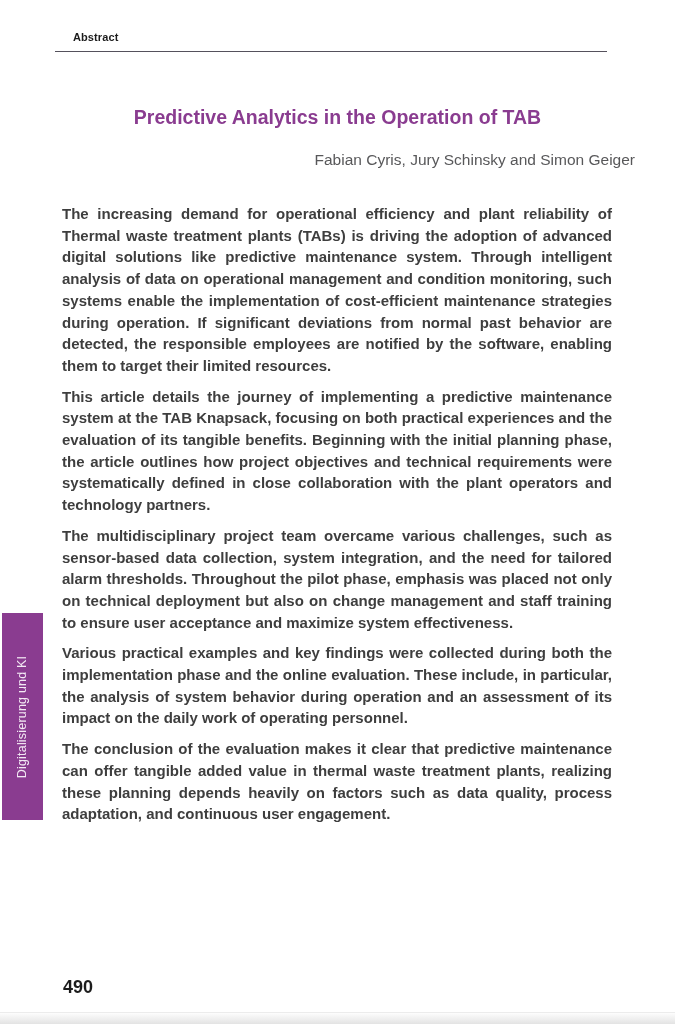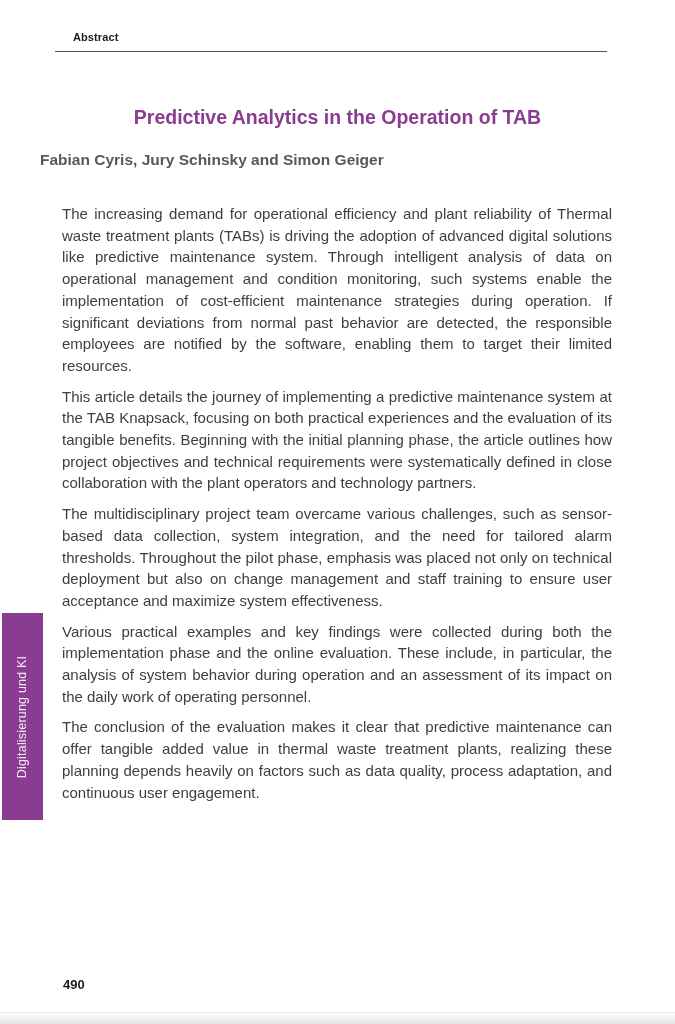--- a/index.html
+++ b/index.html
@@ -34,36 +34,36 @@
     text-align:center;
     font-size:19.5px;
     line-height:26px;
     font-weight:bold;
     color:#8a3c90;
     margin-top:20px;
   }
   .article-authors {
     position:absolute;
     top:151px; left:40px; right:40px;
-    text-align:left;
+    text-align:right;
     font-size:15.5px;
     color:#58585a;
-    font-weight:bold;
   }
   .article-body {
     position:absolute;
     top:203px; left:62px;
     width:550px;
   }
   .article-body p {
     margin:0 0 9px 0;
     font-size:15px;
     line-height:21.7px;
     text-align:justify;
     color:#3e3e3e;
+    font-weight:bold;
   }
   .side-tab {
     position:absolute;
     left:2px; top:613px;
     width:41px; height:207px;
     background:#8a3c90;
     display:flex;
     align-items:center;
     justify-content:center;
   }
@@ -71,21 +71,21 @@
     transform:rotate(-90deg);
     white-space:nowrap;
     color:#f3e9f4;
     font-size:12.5px;
     font-weight:500;
     letter-spacing:0.2px;
   }
   .page-number {
     position:absolute;
     left:63px; top:977px;
-    font-size:13px;
+    font-size:18px;
     font-weight:bold;
     color:#1c1c1c;
   }
   .bottom-edge {
     position:absolute;
     left:0; right:0; bottom:0;
     height:11px;
     background:linear-gradient(#fdfdfd, #e3e3e3);
     border-top:1px solid #ececec;
   }

